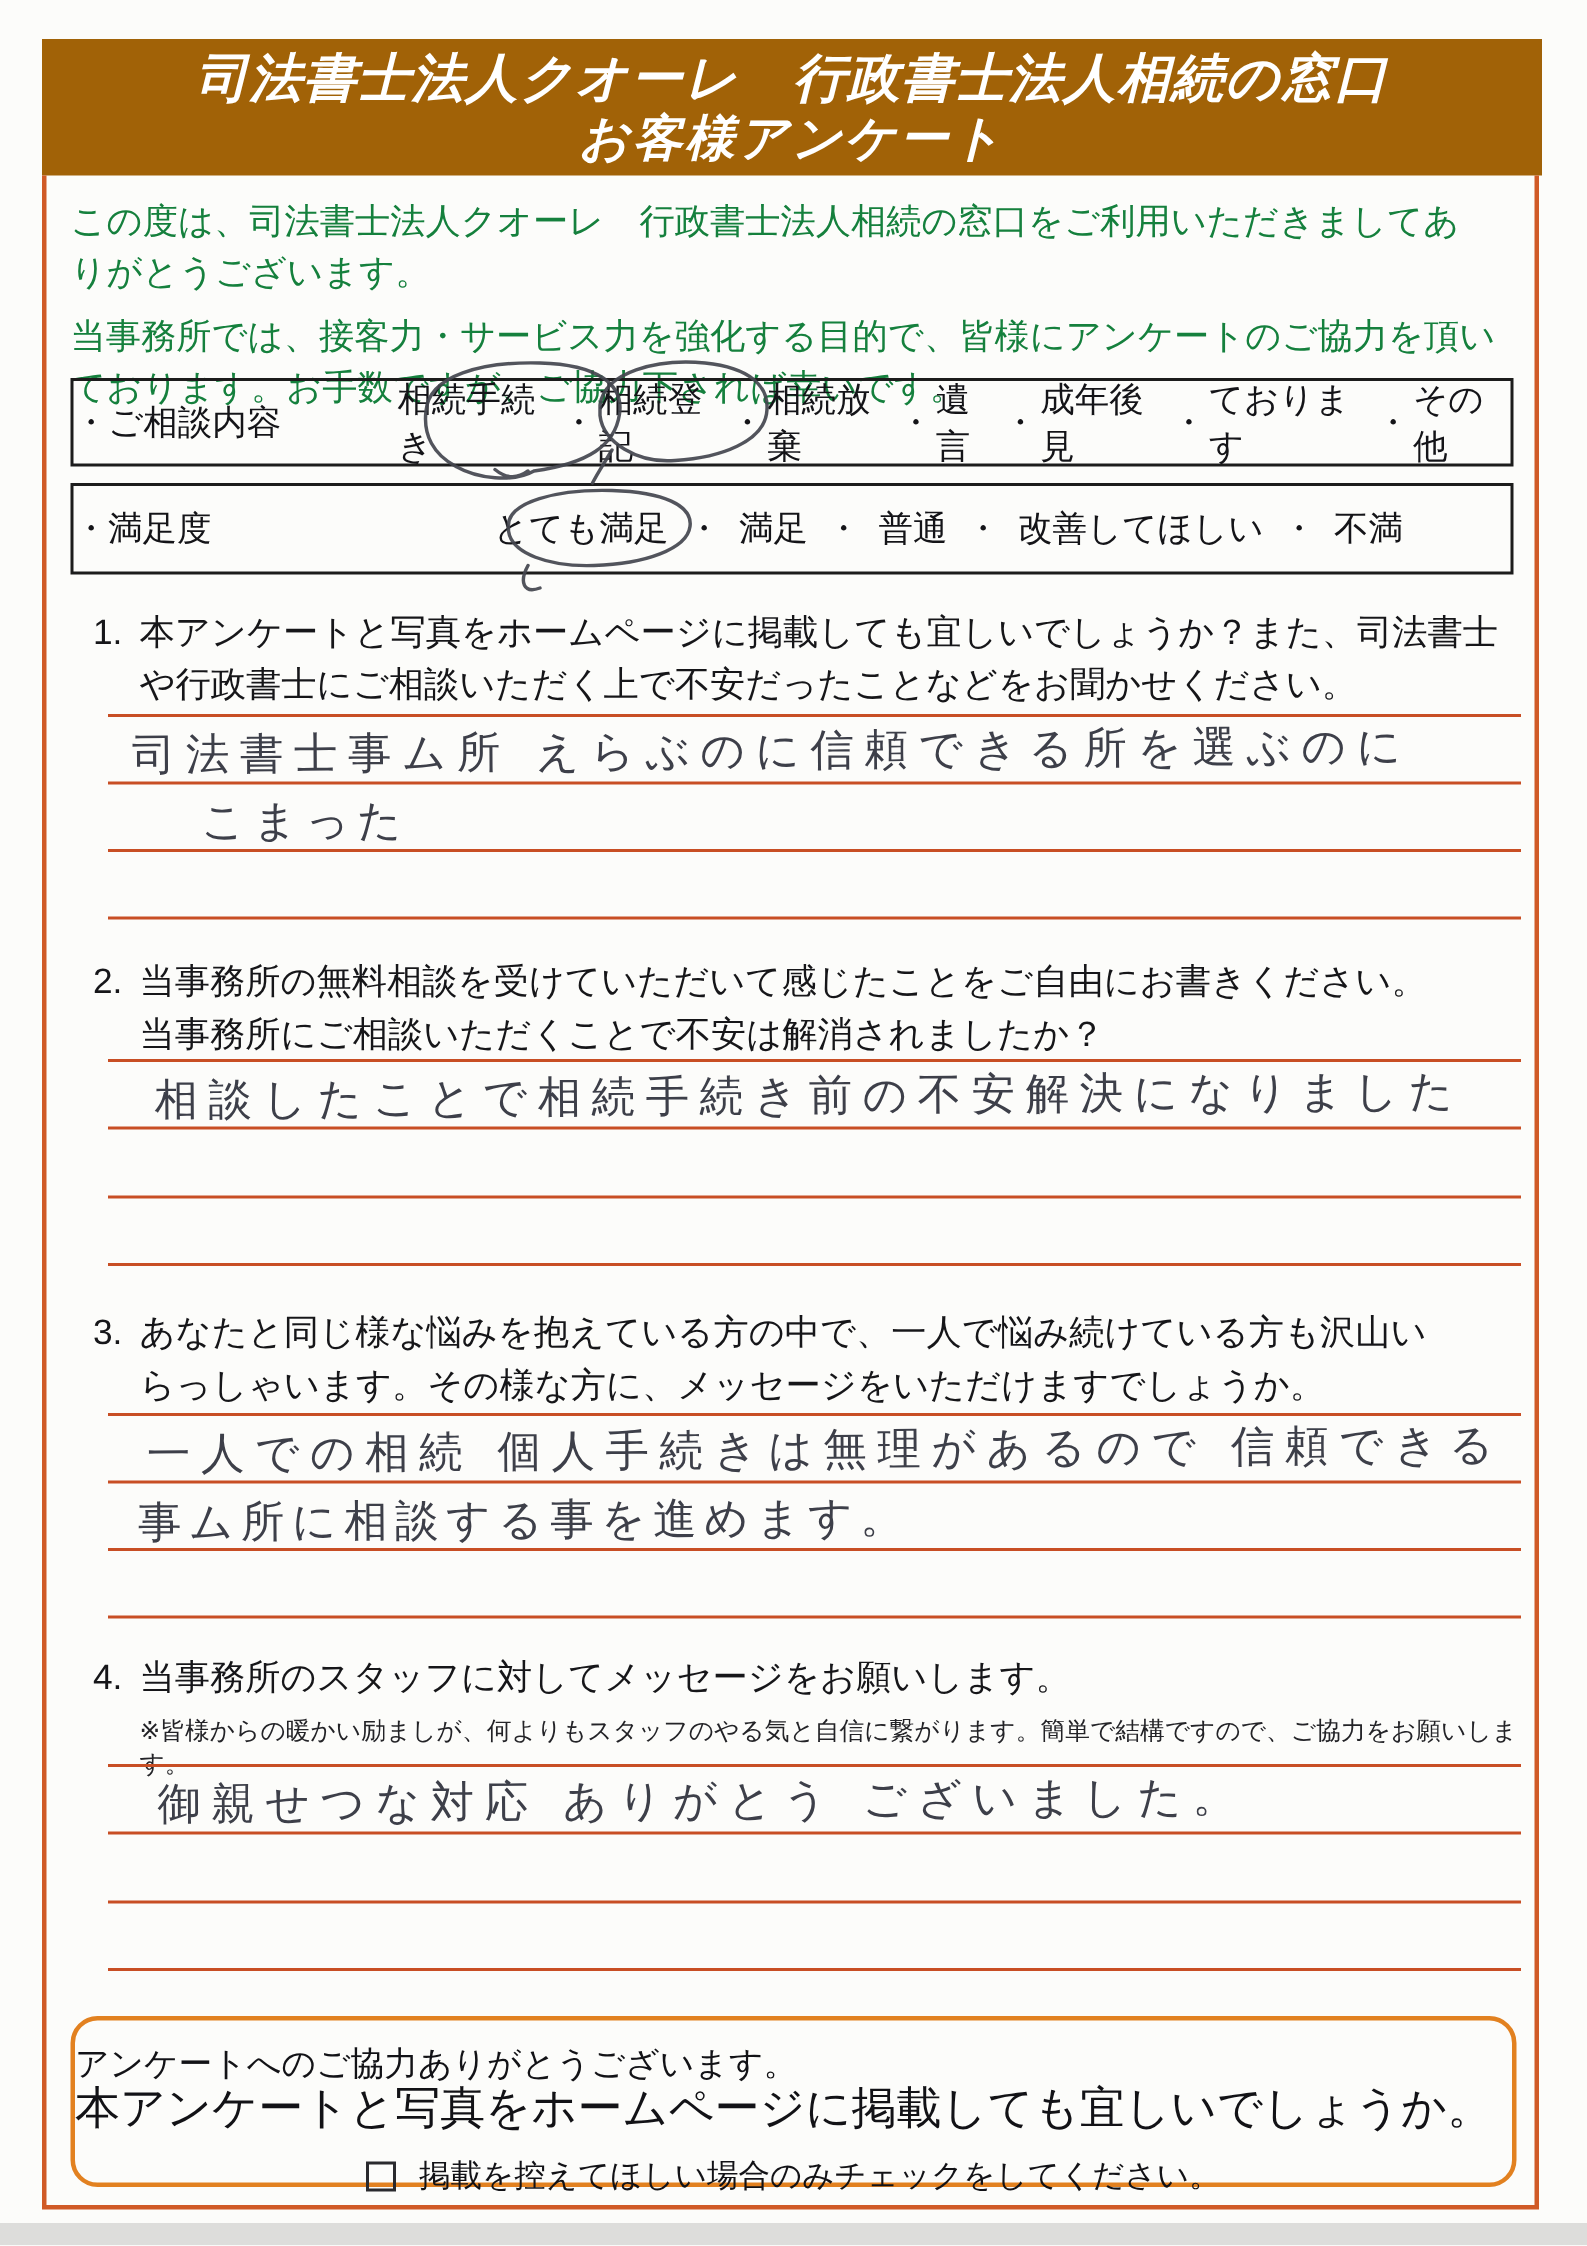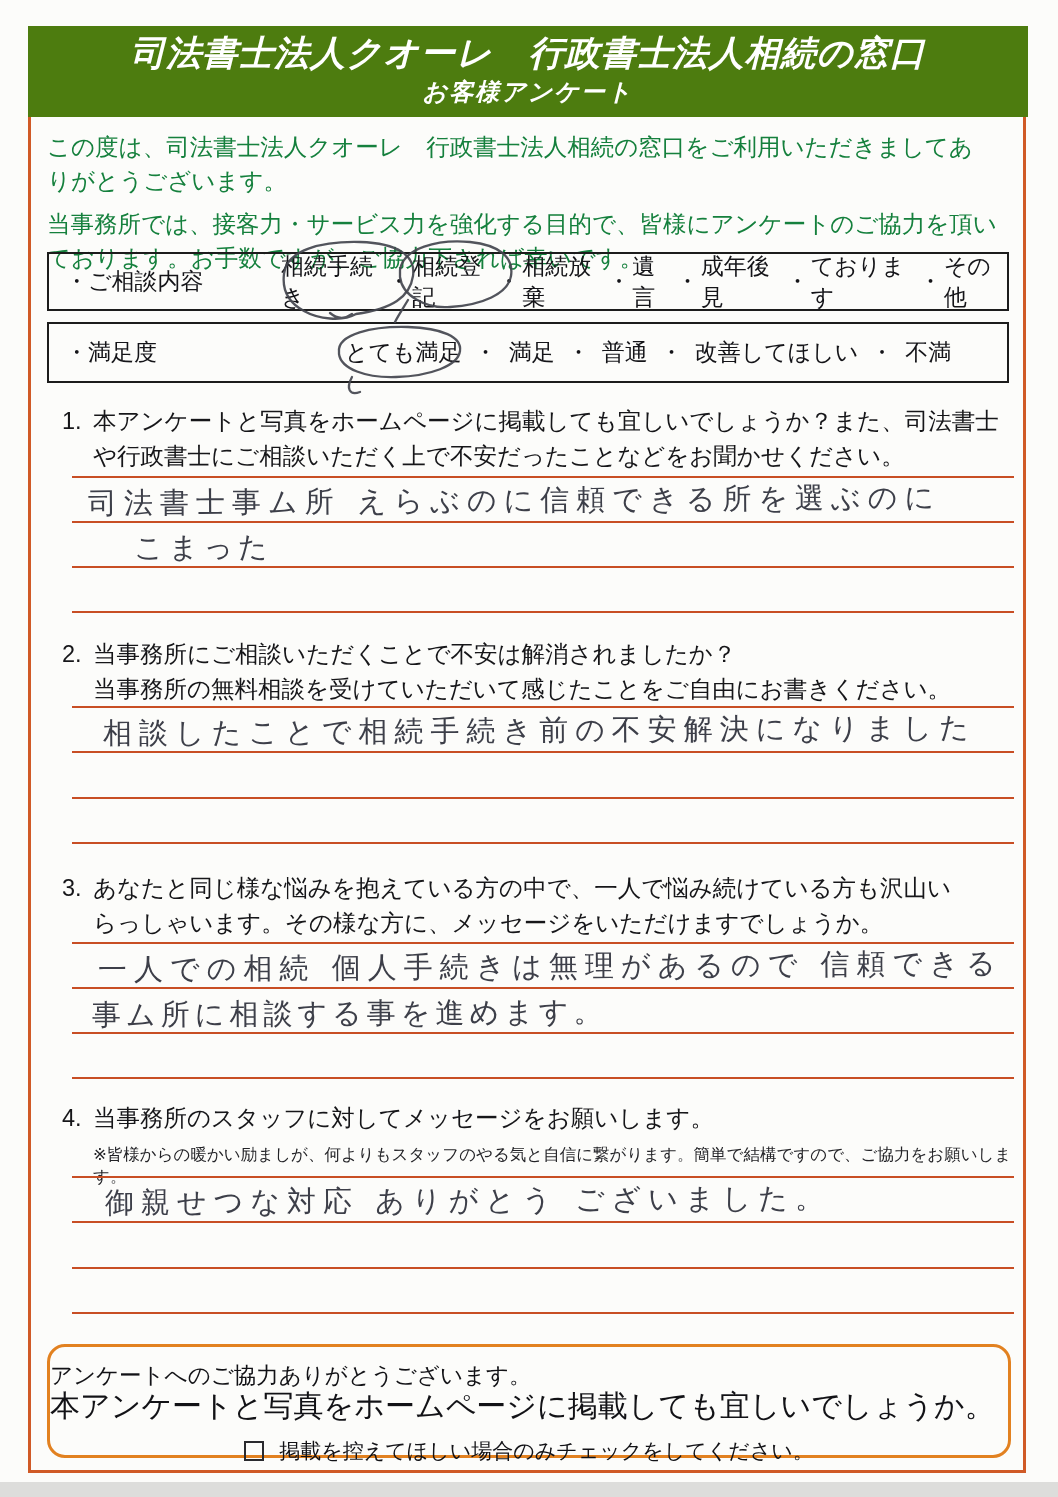--- a/index.html
+++ b/index.html
@@ -3,41 +3,41 @@
 <meta charset="utf-8">
 <style>
   html,body{margin:0;padding:0;background:#ffffff;}
   .page{
     position:relative;width:1058px;height:1497px;background:#fcfcfa;
     font-family:"Liberation Sans","DejaVu Sans",sans-serif;color:#19191d;overflow:hidden;
   }
   
   .banner{
     position:absolute;left:28px;top:26px;width:1000px;height:91px;
-    background:#4d7c0f;color:#ffffff;text-align:center;
+    background:#a16207;color:#ffffff;text-align:center;
     font-style:italic;font-weight:bold;
   }
   .banner .l1{font-size:35px;line-height:40px;margin-top:7px;letter-spacing:1px;}
-  .banner .l2{font-size:24px;line-height:38px;letter-spacing:2px;}
+  .banner .l2{font-size:33px;line-height:38px;letter-spacing:2px;}
   .frame-v{position:absolute;top:117px;height:1353px;width:3px;background:#d05a26;}
   .frame-left{left:28px;}
   .frame-right{left:1023px;}
   .frame-bottom{position:absolute;left:28px;top:1470px;width:998px;height:3px;background:#d05a26;}
   .scan-strip{position:absolute;left:0;top:1482px;width:1058px;height:15px;background:#dddddb;}
 
   
   .intro{position:absolute;left:47px;top:130px;width:966px;font-size:23.5px;line-height:34px;color:#15803d;}
   .intro .pgap{margin-top:9px;}
 
   
   .optbox{
     position:absolute;left:47px;width:962px;border:2.5px solid #1c1c1c;background:transparent;
     display:flex;align-items:center;font-size:23px;color:#141418;box-sizing:border-box;
   }
-  .optbox .optlabel{margin-left:16px;flex:0 0 auto;}
+  .optbox .optlabel{flex:0 0 auto;}
   .consult{top:252px;height:59px;}
   .consult .optlabel{width:216px;}
   .satisf{top:322px;height:61px;}
   .satisf .optlabel{width:280px;}
   .options{display:flex;align-items:center;}
   .sep{margin:0 2px;}
   .satisf .sep{margin:0 12px;}
 
   
   .q{position:absolute;left:62px;width:950px;font-size:23.5px;line-height:35px;color:#161619;}
@@ -138,22 +138,22 @@
   <div class="rule" style="top:476px"></div>
   <div class="rule" style="top:521px"></div>
   <div class="rule" style="top:566px"></div>
   <div class="rule" style="top:611px"></div>
   <div class="hand" style="left:88px;top:481px;">司法書士事ム所 えらぶのに信頼できる所を選ぶのに</div>
   <div class="hand small-sp" style="left:134px;top:528px;">こまった</div>
 
   <div class="q q2">
     <span class="qnum">2.</span>
     <div class="qlines">
+      <div>当事務所の無料相談を受けていただいて感じたことをご自由にお書きください。</div>
       <div>当事務所にご相談いただくことで不安は解消されましたか？</div>
-      <div>当事務所の無料相談を受けていただいて感じたことをご自由にお書きください。</div>
     </div>
   </div>
   <div class="rule" style="top:706px"></div>
   <div class="rule" style="top:751px"></div>
   <div class="rule" style="top:797px"></div>
   <div class="rule" style="top:842px"></div>
   <div class="hand" style="left:103px;top:711px;">相談したことで相続手続き前の不安解決になりました</div>
 
   <div class="q q3">
     <span class="qnum">3.</span>

